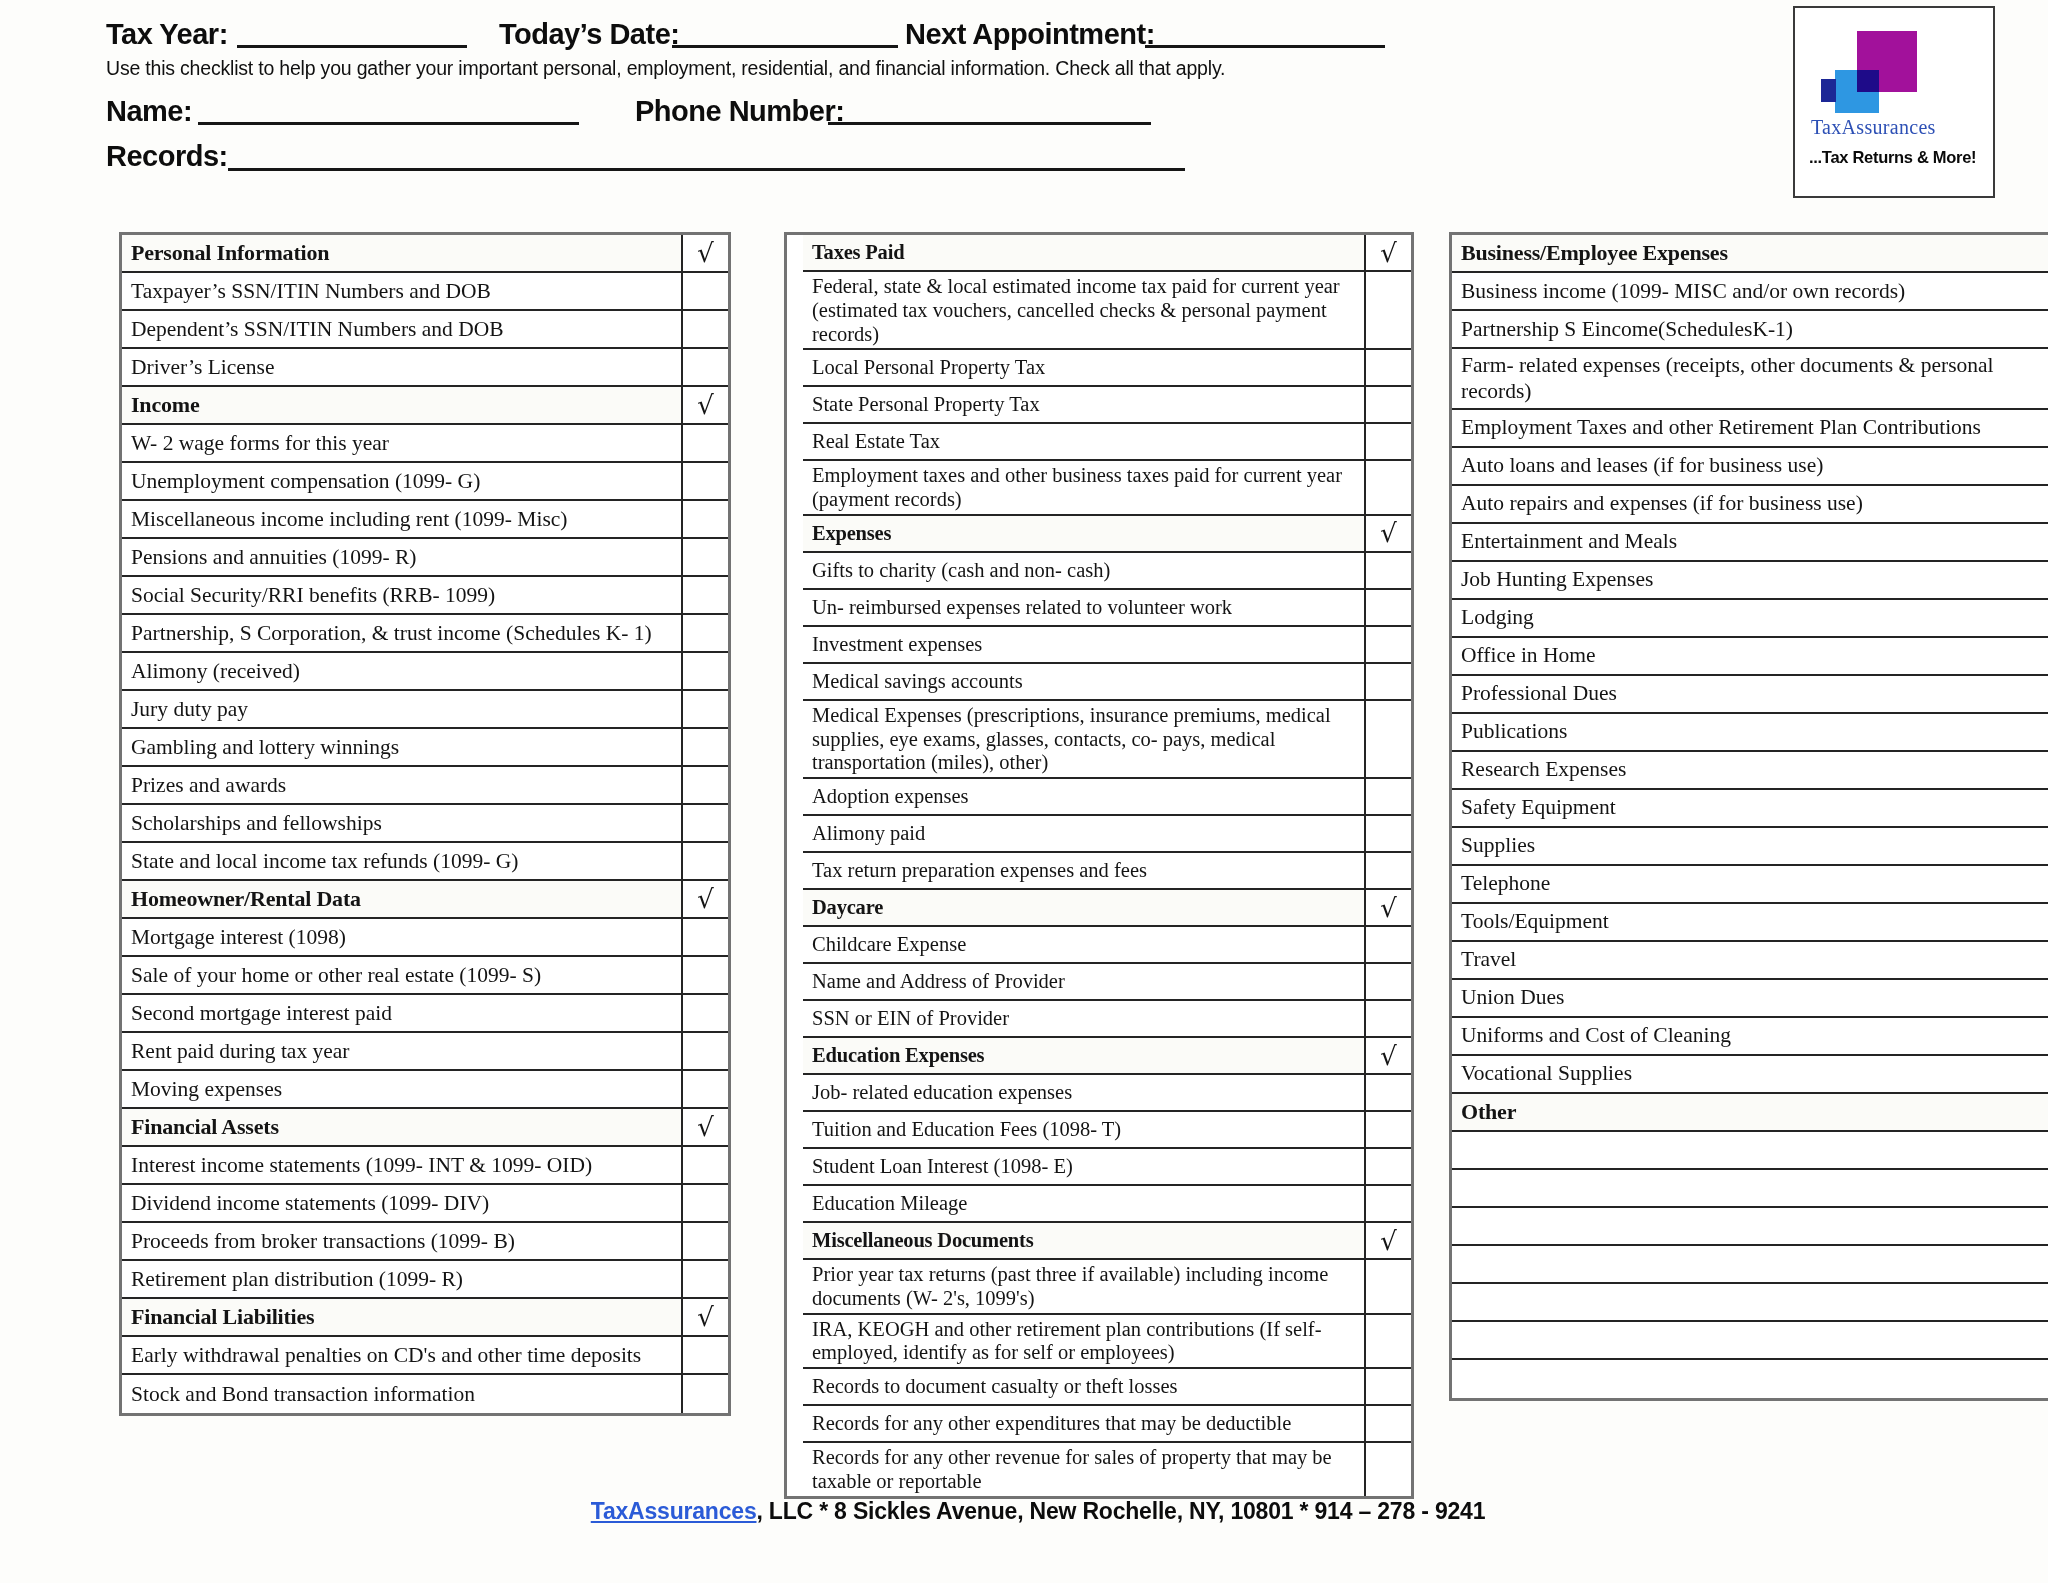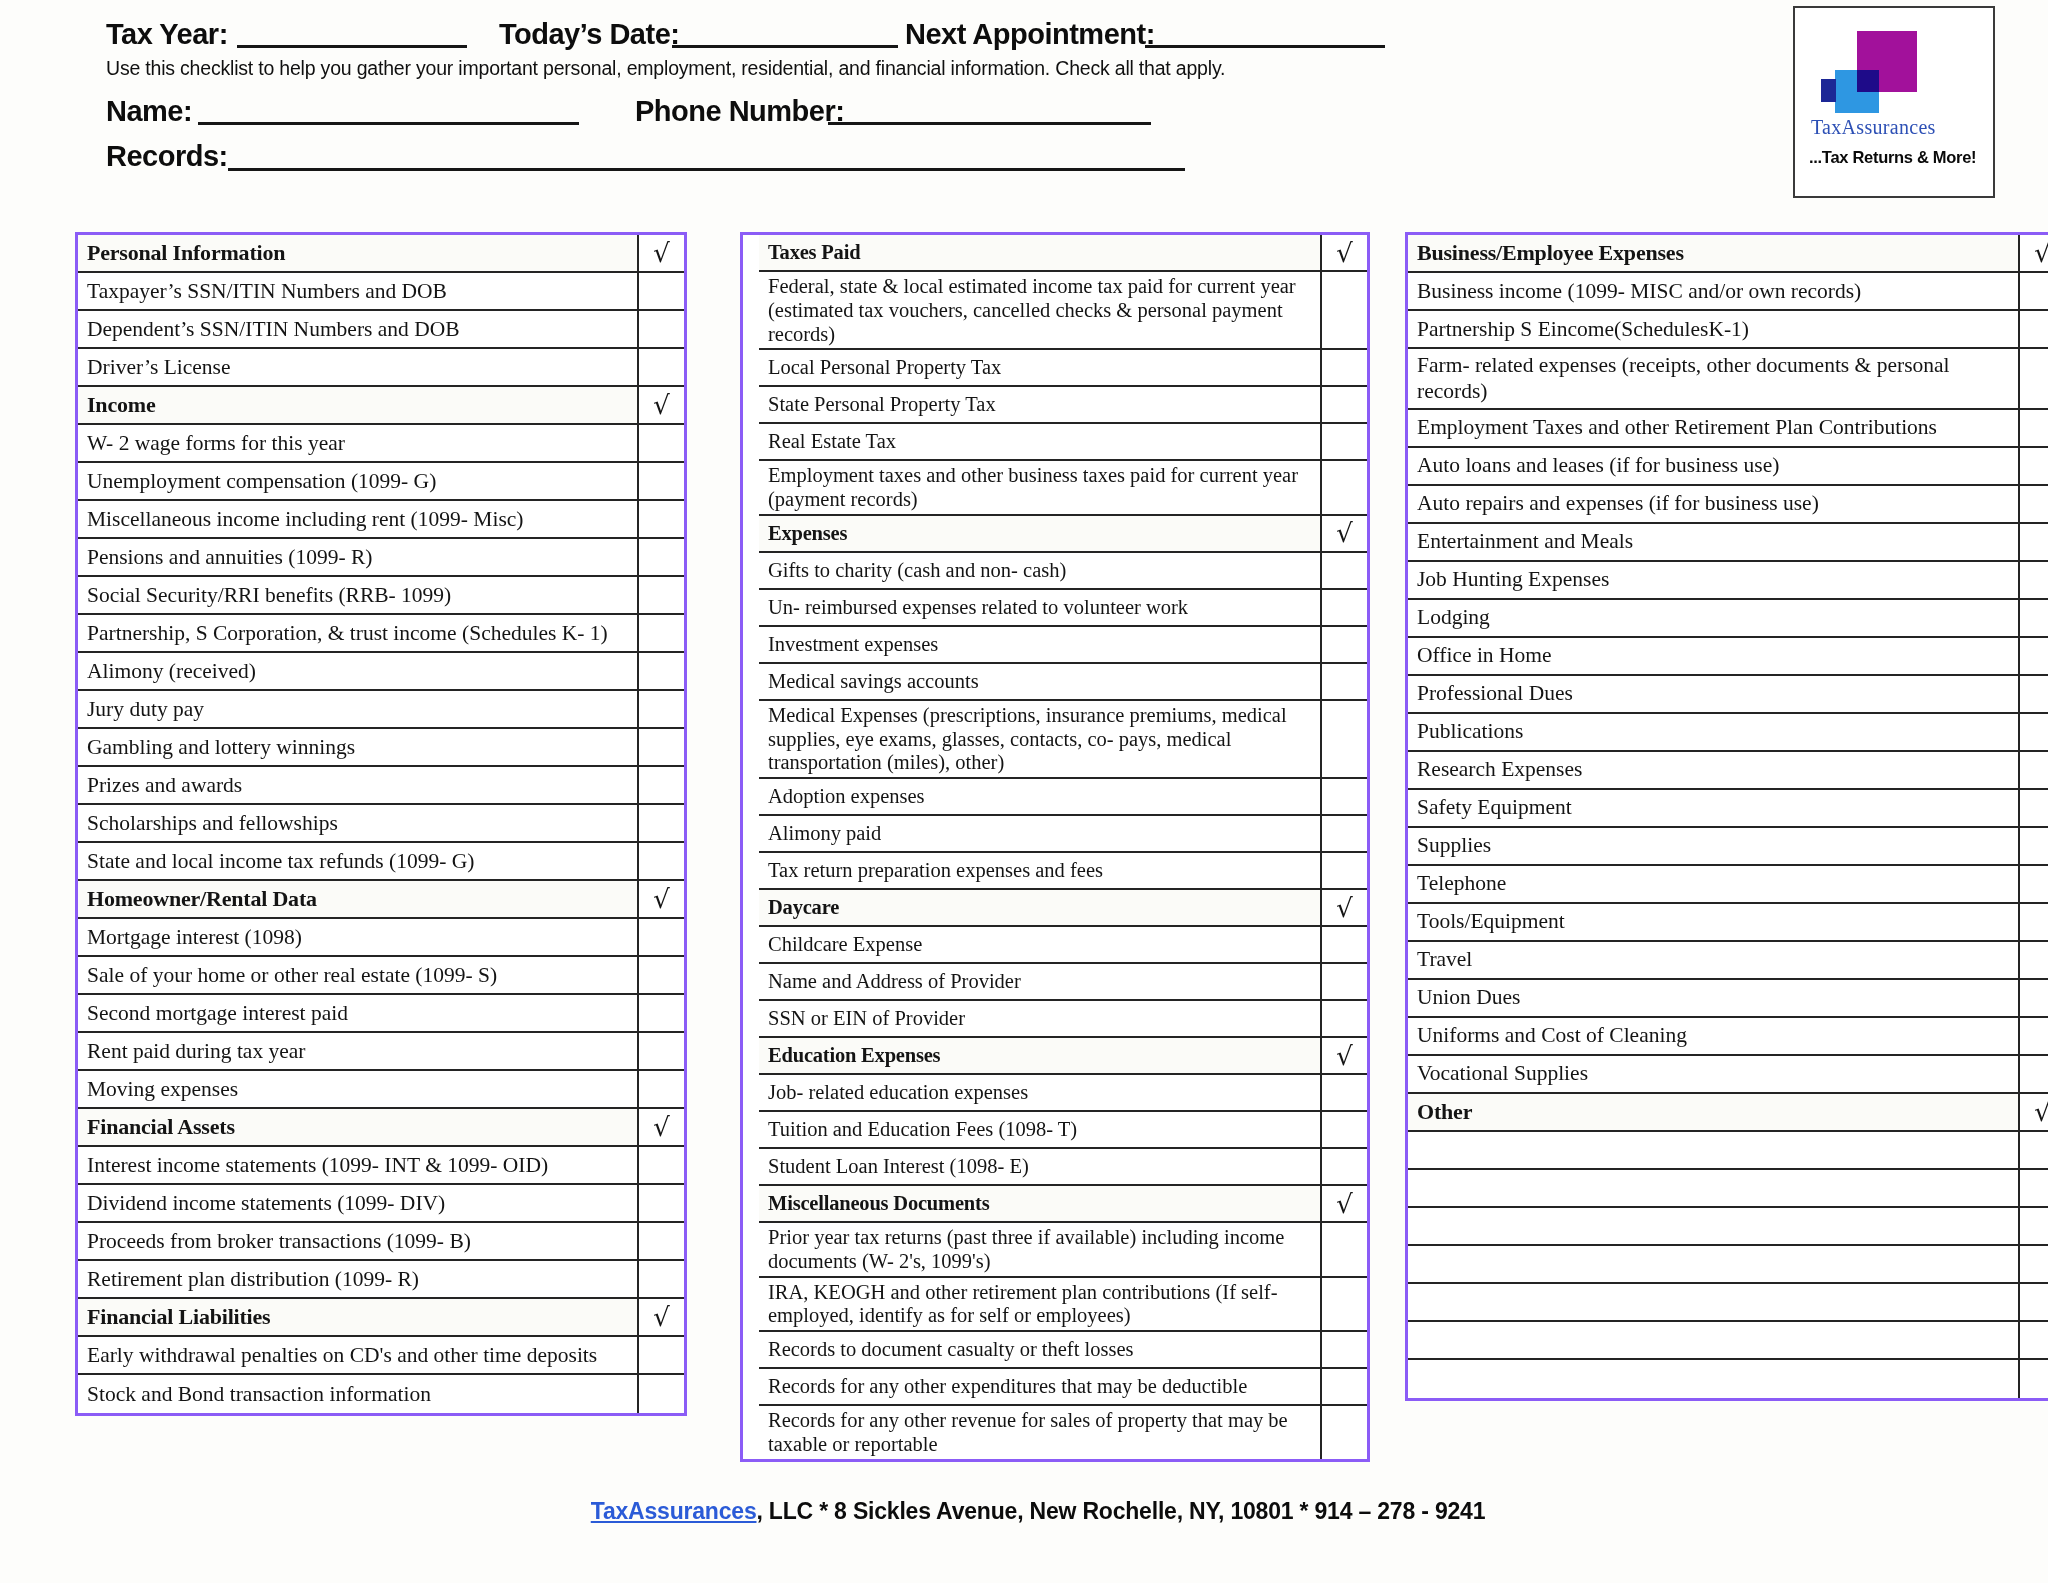--- a/index.html
+++ b/index.html
@@ -13,21 +13,21 @@
                letter-spacing:-0.2px;color:#101010;white-space:nowrap;}
   
   #logo-box{position:absolute;left:1793px;top:6px;width:198px;height:188px;
             border:2px solid #3a3a3a;background:#fff;}
   #logo-box .sq{position:absolute;}
   #logo-company{position:absolute;left:16px;top:108px;font-family:"Liberation Serif", serif;
                 font-size:20px;letter-spacing:0.3px;}
   #logo-tagline{position:absolute;left:14px;top:140px;font-family:"Liberation Sans", sans-serif;
                 font-weight:bold;font-size:16.5px;letter-spacing:-0.3px;color:#0a0a0a;}
   
-  .column{position:absolute;top:232px;border:3px solid #8b5cf6;background:#fff;box-sizing:border-box;}
+  .column{position:absolute;top:232px;border:3px solid #737373;background:#fff;box-sizing:border-box;margin-left:44px;}
   .row{display:flex;align-items:stretch;border-bottom:2px solid #242424;box-sizing:border-box;}
   .row:last-child{border-bottom:none;}
   .cell{box-sizing:border-box;display:flex;align-items:center;}
   .cell.text{flex:1;padding:4px 10px 3px 9px;border-right:2px solid #242424;
              font-size:21.5px;line-height:1.2;}
   .cell.check{width:45px;justify-content:center;font-size:26px;font-family:"DejaVu Sans", sans-serif;}
   .header-row .cell.text{font-weight:bold;font-size:22px;letter-spacing:-0.2px;background:#fbfbf8;}
   .col-left{left:75px;width:612px;}
   .col-mid{left:740px;width:630px;padding-left:16px;}
   .col-right{left:1405px;width:663px;}
@@ -284,20 +284,24 @@
         <div class="cell check"></div>
       </div>
       <div class="row">
         <div class="cell text">Tuition and Education Fees (1098- T)</div>
         <div class="cell check"></div>
       </div>
       <div class="row">
         <div class="cell text">Student Loan Interest (1098- E)</div>
         <div class="cell check"></div>
       </div>
+      <div class="row">
+        <div class="cell text">Education Mileage</div>
+        <div class="cell check"></div>
+      </div>
       <div class="row header-row">
         <div class="cell text">Miscellaneous Documents</div>
         <div class="cell check">√</div>
       </div>
       <div class="row">
         <div class="cell text">Prior year tax returns (past three if available) including income documents (W- 2's, 1099's)</div>
         <div class="cell check"></div>
       </div>
       <div class="row">
         <div class="cell text">IRA, KEOGH and other retirement plan contributions (If self- employed, identify as for self or employees)</div>

